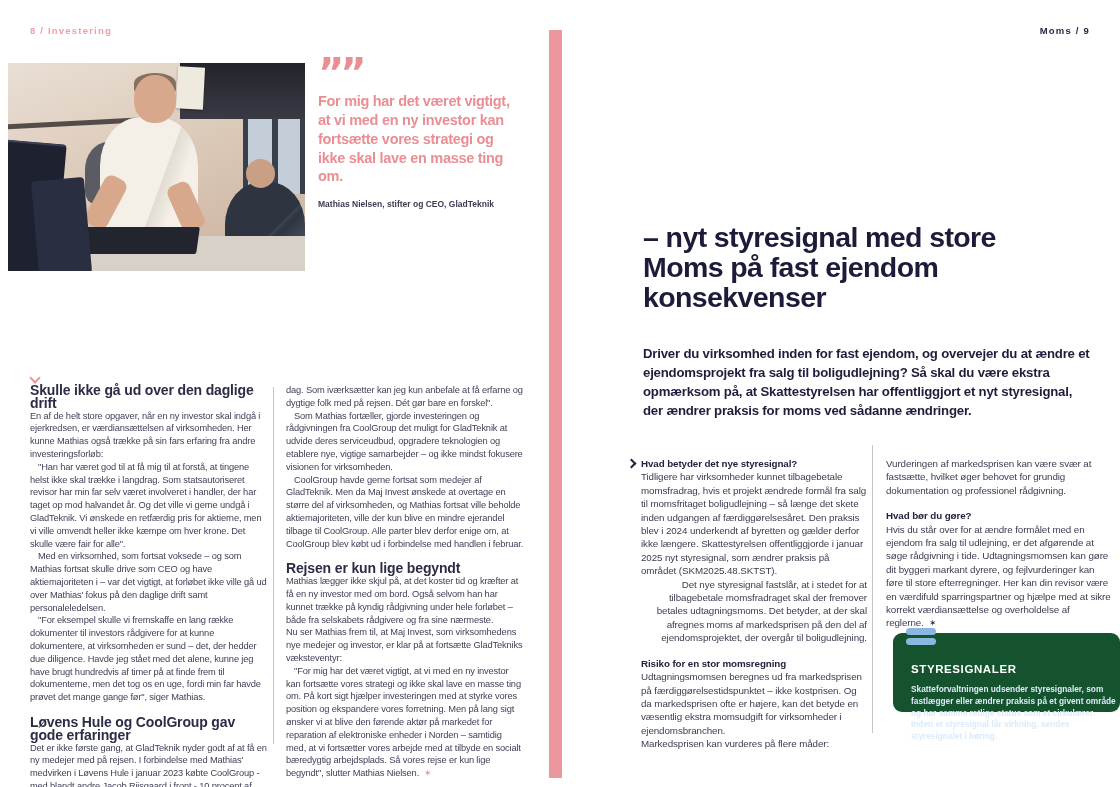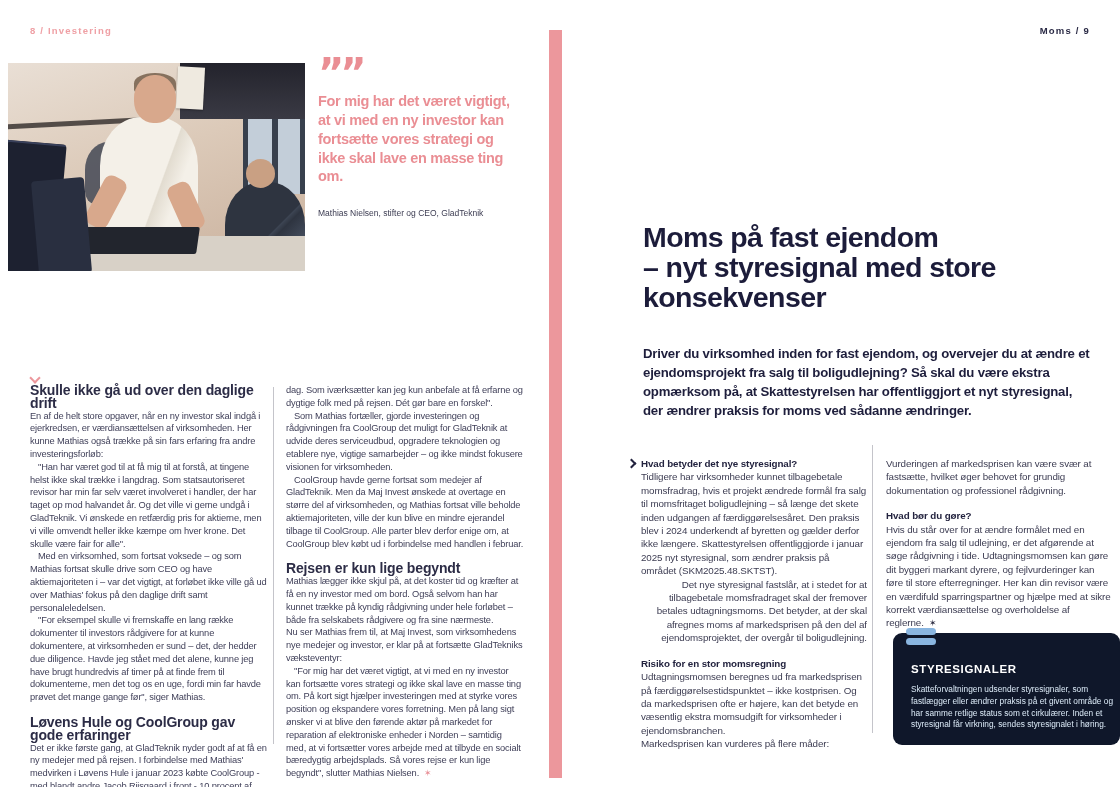--- a/index.html
+++ b/index.html
@@ -49,21 +49,21 @@
                border-radius:4px;transform:rotate(5deg);box-shadow:inset 2px 2px 0 #39405a;}
   .ph-monitor2{position:absolute;left:9%;top:56%;width:18%;height:46%;background:#292f40;
                border-radius:4px;transform:rotate(-5deg);}
 
   
   .quote{position:absolute;left:318px;top:58px;width:205px;}
   .qmark{font-size:40px;line-height:30px;font-weight:900;color:#ea8e94;letter-spacing:-4px;
          font-family:"DejaVu Sans","Liberation Sans",sans-serif;}
   .qtext{margin-top:4px;font-size:14.5px;font-weight:700;line-height:1.3;color:#ea8e94;
          letter-spacing:-0.3px;}
-  .qattr{margin-top:22px;font-size:8.5px;font-weight:400;color:#3c3c52;}
+  .qattr{margin-top:13px;font-size:8.5px;font-weight:700;color:#3c3c52;}
 
   
   .chev-down{position:absolute;left:31px;top:374px;width:6px;height:6px;
              border-right:2.5px solid #ec979c;border-bottom:2.5px solid #ec979c;
              transform:rotate(45deg);}
   .col{position:absolute;top:384px;width:238px;font-size:9.3px;line-height:12.8px;
        letter-spacing:-0.15px;color:#41415a;}
   .col1{left:30px;}
   .col2{left:286px;}
   .col h4{margin:0;font-size:14px;line-height:12.8px;color:#2c2c46;}
@@ -94,27 +94,27 @@
   .rcol p.ind{text-indent:8px;text-align:right;}
   .chev-right{position:absolute;left:-13px;top:3px;width:5px;height:5px;
               border-top:2.5px solid #23233f;border-right:2.5px solid #23233f;
               transform:rotate(45deg);}
   .rcol ul{margin:0;padding:0;list-style:none;}
   .rcol li{padding-left:10px;position:relative;}
   .rcol li::before{content:"•";position:absolute;left:1px;top:0;color:#3c3c52;}
   .vline-right{left:872px;top:445px;height:288px;}
 
   
-  .infobox{position:absolute;left:893px;top:633px;width:227px;height:112px;
-           background:#0f172a;border-radius:9px;box-sizing:border-box;padding:30px 4px 0 18px;}
+  .infobox{position:absolute;left:893px;top:633px;width:227px;height:79px;
+           background:#14532d;border-radius:9px;box-sizing:border-box;padding:30px 4px 0 18px;}
   .ib-bar{position:absolute;width:30px;height:7px;border-radius:4px;background:#8ab6e0;}
   .ib-bar1{left:13px;top:-5px;}
   .ib-bar2{left:13px;top:5px;}
   .ib-title{font-size:11.5px;font-weight:700;letter-spacing:0.6px;color:#ffffff;}
-  .ib-text{margin-top:9px;font-size:8.3px;font-weight:400;line-height:11.8px;color:#dcebf8;}
+  .ib-text{margin-top:9px;font-size:8.3px;font-weight:700;line-height:11.8px;color:#dcebf8;}
 </style>
 </head>
 <body>
 
 <div class="canvas">
 
   <div class="spine"></div>
 
   <div class="folio folio-left">8 / Investering</div>
 
@@ -164,22 +164,22 @@
     <p class="ind">CoolGroup havde gerne fortsat som medejer af GladTeknik. Men da Maj Invest ønskede at overtage en større del af virksomheden, og Mathias fortsat ville beholde aktiemajoriteten, ville der kun blive en mindre ejerandel tilbage til CoolGroup. Alle parter blev derfor enige om, at CoolGroup blev købt ud i forbindelse med handlen i februar.</p>
     <h4 class="mt">Rejsen er kun lige begyndt</h4>
     <p>Mathias lægger ikke skjul på, at det koster tid og kræfter at få en ny investor med om bord. Også selvom han har kunnet trække på kyndig rådgivning under hele forløbet – både fra selskabets rådgivere og fra sine nærmeste.</p>
     <p>Nu ser Mathias frem til, at Maj Invest, som virksomhedens nye medejer og investor, er klar på at fortsætte GladTekniks væksteventyr:</p>
     <p class="ind"><span>"For mig har det været vigtigt, at vi med en ny investor kan fortsætte vores strategi og ikke skal lave en masse ting om. På kort sigt hjælper investeringen med at styrke vores position og ekspandere vores forretning. Men på lang sigt ønsker vi at blive den førende aktør på markedet for reparation af elektroniske enheder i Norden – samtidig med, at vi fortsætter vores arbejde med at tilbyde en socialt bæredygtig arbejdsplads. Så vores rejse er kun lige begyndt", slutter Mathias Nielsen.</span>&nbsp;&nbsp;<span class="star star-pink">✶</span></p>
   </div>
 
   <div class="folio folio-right">Moms / 9</div>
 
   <h1 class="title">
+    <span>– nyt styresignal med store</span>
     <span>Moms på fast ejendom</span>
-    <span>– nyt styresignal med store</span>
     <span>konsekvenser</span>
   </h1>
 
   <p class="intro">Driver du virksomhed inden for fast ejendom, og overvejer du at ændre et ejendomsprojekt fra salg til boligudlejning? Så skal du være ekstra opmærksom på, at Skattestyrelsen har offentliggjort et nyt styresignal, der ændrer praksis for moms ved sådanne ændringer.</p>
 
   <div class="rcol colA">
     <h5><i class="chev-right"></i><span>Hvad betyder det nye styresignal?</span></h5>
     <p>Tidligere har virksomheder kunnet tilbagebetale momsfradrag, hvis et projekt ændrede formål fra salg til momsfritaget boligudlejning – så længe det skete inden udgangen af færdiggørelsesåret. Den praksis blev i 2024 underkendt af byretten og gælder derfor ikke længere. Skattestyrelsen offentliggjorde i januar 2025 nyt styresignal, som ændrer praksis på området (SKM2025.48.SKTST).</p>
     <p class="ind">Det nye styresignal fastslår, at i stedet for at tilbagebetale momsfradraget skal der fremover betales udtagningsmoms. Det betyder, at der skal afregnes moms af markedsprisen på den del af ejendomsprojektet, der overgår til boligudlejning.</p>
     <h5 class="mt">Risiko for en stor momsregning</h5>

